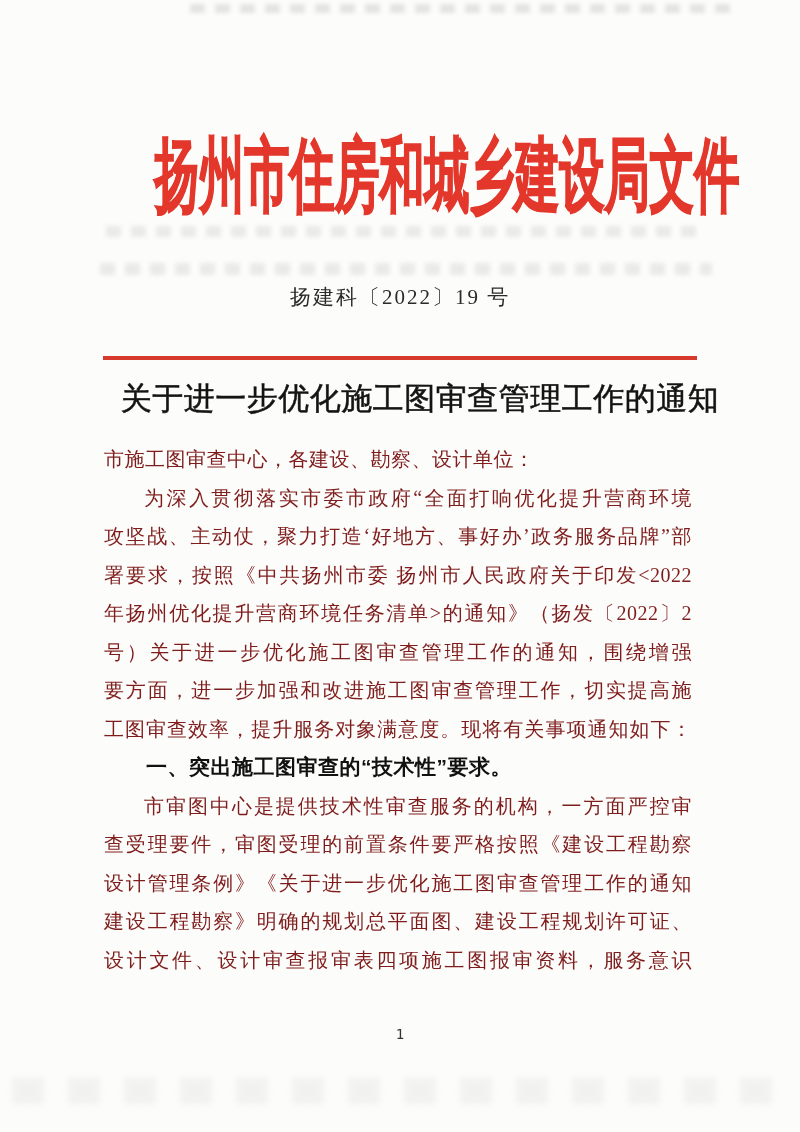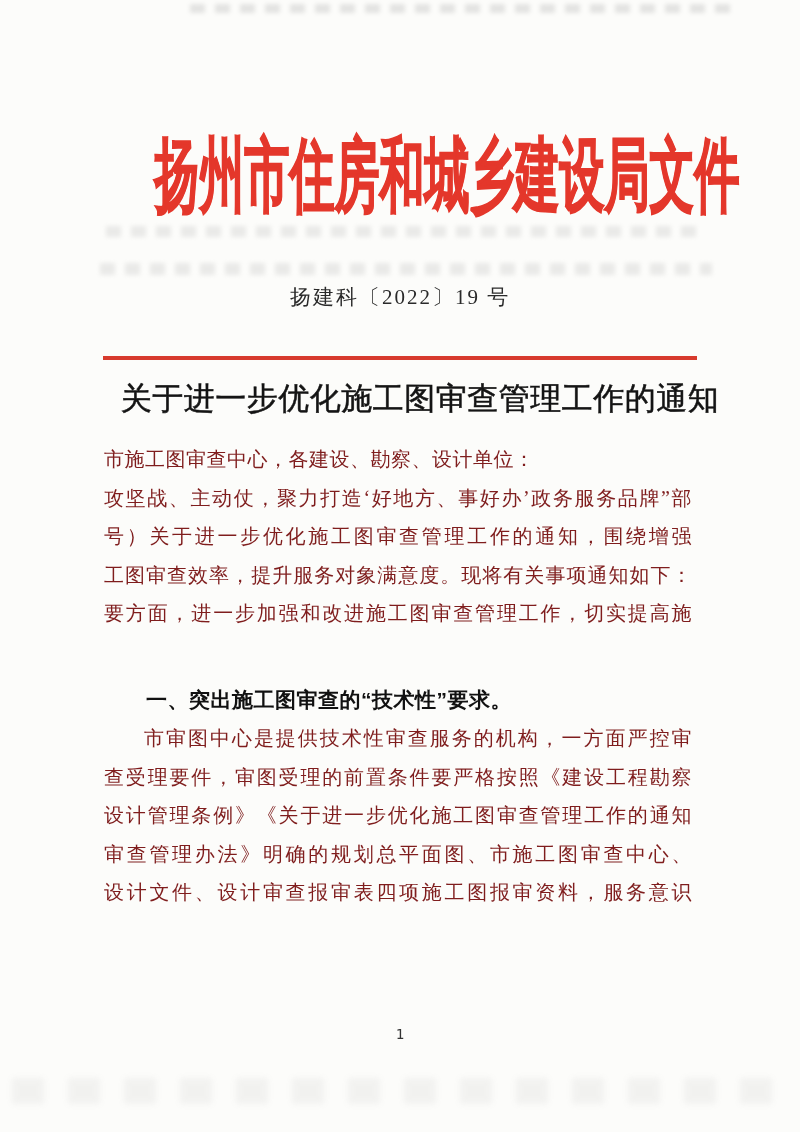--- a/index.html
+++ b/index.html
@@ -102,21 +102,20 @@
     text-align: left;
     text-align-last: left;
   }
   .line.heading {
     text-align: left;
     text-align-last: left;
     font-family: "Liberation Sans", "DejaVu Sans", sans-serif;
     font-weight: 700;
     font-size: 21px;
     color: #111;
-    margin-top: 48px;
   }
   .line.first { text-indent: 2em; }
 
   .page-number {
     position: absolute;
     left: 0; top: 1026px;
     width: 100%;
     text-align: center;
     font-size: 14px;
     font-family: "DejaVu Sans Mono", monospace;
@@ -138,29 +137,32 @@
   <div class="artifact artifact-b"></div>
 
   <div class="doc-number">扬建科〔2022〕19 号</div>
 
   <div class="divider" style="background: rgb(215, 58, 45);"></div>
 
   <h1 class="doc-title">关于进一步优化施工图审查管理工作的通知</h1>
 
   <div class="doc-body">
       <div class="line salutation">市施工图审查中心，各建设、勘察、设计单位：</div>
+      <div class="line paragraph first">为深入贯彻落实市委市政府“全面打响优化提升营商环境</div>
       <div class="line paragraph">攻坚战、主动仗，聚力打造‘好地方、事好办’政务服务品牌”部</div>
+      <div class="line paragraph">署要求，按照《中共扬州市委 扬州市人民政府关于印发&lt;2022</div>
+      <div class="line paragraph">年扬州优化提升营商环境任务清单&gt;的通知》（扬发〔2022〕2</div>
       <div class="line paragraph">号）关于进一步优化施工图审查管理工作的通知，围绕增强</div>
+      <div class="line paragraph">要方面，进一步加强和改进施工图审查管理工作，切实提高施</div>
       <div class="line paragraph">工图审查效率，提升服务对象满意度。现将有关事项通知如下：</div>
-      <div class="line paragraph">要方面，进一步加强和改进施工图审查管理工作，切实提高施</div>
       <div class="line heading first">一、突出施工图审查的“技术性”要求。</div>
       <div class="line paragraph first">市审图中心是提供技术性审查服务的机构，一方面严控审</div>
       <div class="line paragraph">查受理要件，审图受理的前置条件要严格按照《建设工程勘察</div>
       <div class="line paragraph">设计管理条例》《关于进一步优化施工图审查管理工作的通知</div>
-      <div class="line paragraph">审查管理办法》明确的规划总平面图、市施工图审查中心、</div>
+      <div class="line paragraph">建设工程勘察》明确的规划总平面图、建设工程规划许可证、</div>
       <div class="line paragraph">设计文件、设计审查报审表四项施工图报审资料，服务意识</div>
     </div>
 
   <div class="artifact artifact-bottom"></div>
 
   <div class="page-number">1</div>
 
 </div>
 
 </body></html>

